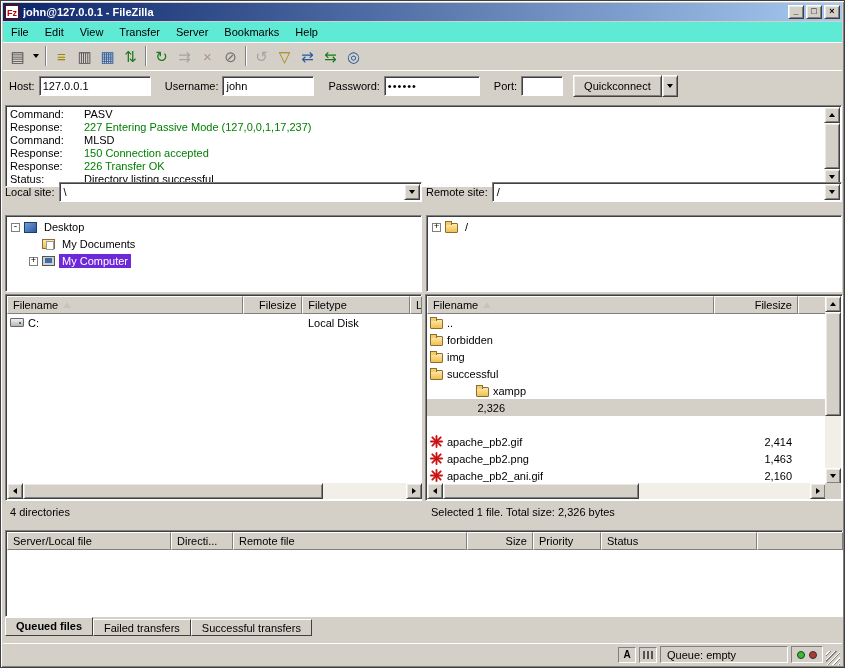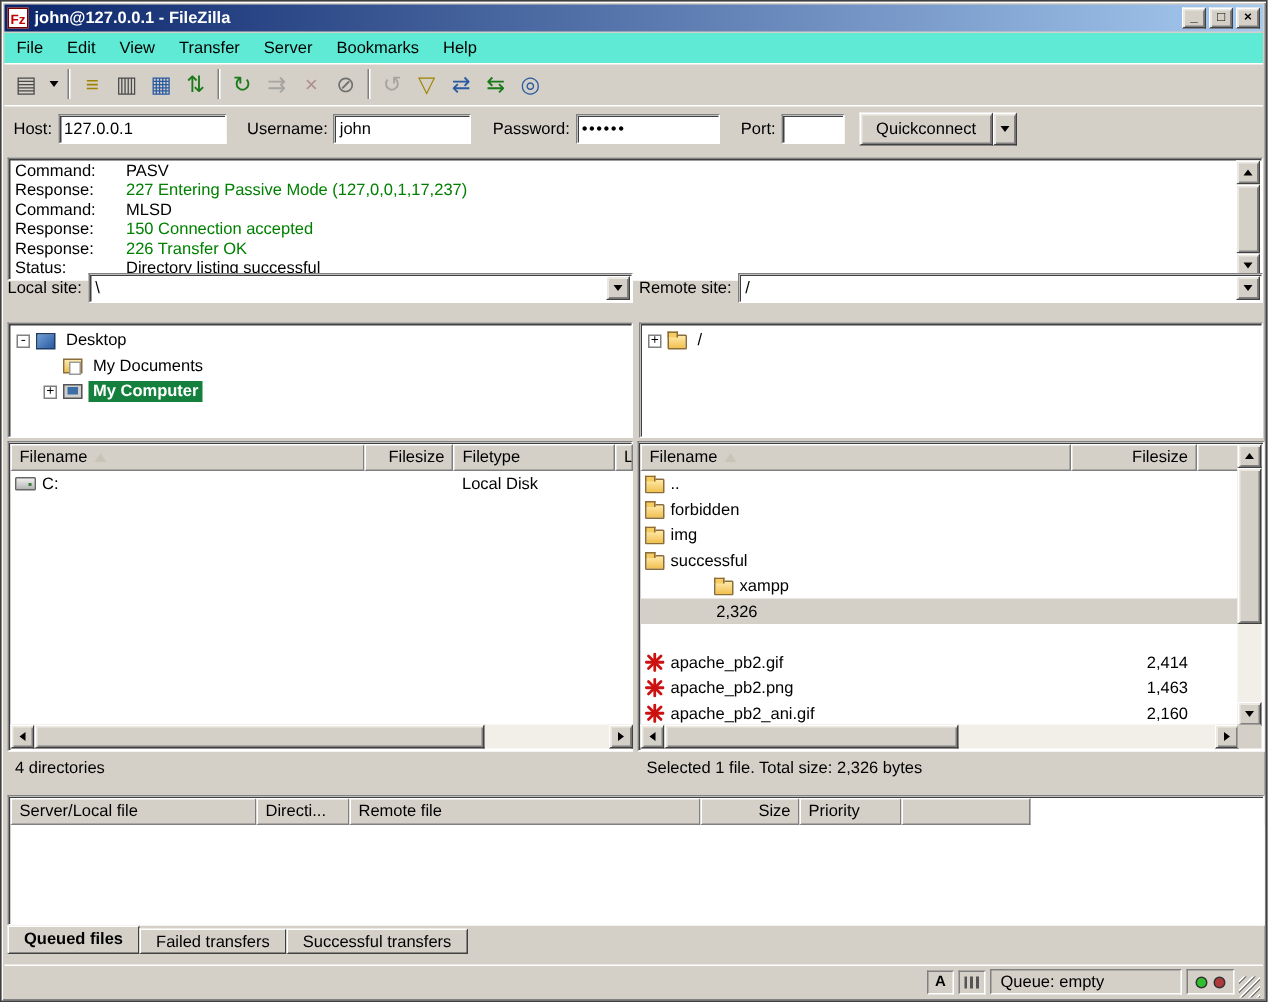--- a/index.html
+++ b/index.html
@@ -82,21 +82,21 @@
     box-shadow: inset 1px 1px 0 #404040; display:flex; align-items:center; position:relative; padding-left:4px; }
   .combo-btn { position:absolute; right:1px; top:1px; width:16px; height:16px; display:flex;
     align-items:center; justify-content:center; }
 
   
   .tree { position:absolute; top:214px; height:77px; overflow:hidden; }
   .tree-row { position:absolute; height:16px; display:flex; align-items:center; left:0; right:0; }
   .expander { width:9px; height:9px; flex:none; background:#fff; border:1px solid #808080;
     font-size:9px; line-height:7px; text-align:center; margin-right:4px; font-family:"Liberation Mono",monospace; }
   .tlabel { padding:1px 3px; white-space:nowrap; }
-  .tlabel.sel { background:#15803d; color:#fff;font-weight:bold; }
+  .tlabel.sel { background:#6d28d9; color:#fff; }
 
   
   .ic { flex:none; margin-right:4px; position:relative; }
   .ic-desktop { width:13px; height:11px; background:linear-gradient(135deg,#6f9fd8,#2a5aa0);
     border:1px solid #1c3d66; }
   .ic-docs { width:13px; height:10px; background:linear-gradient(#ffe9a8,#f0c050); border:1px solid #8a6d3b; }
   .ic-docs::after { content:""; position:absolute; left:3px; top:1px; width:6px; height:7px; background:#fff; border:1px solid #999; }
   .ic-computer { width:13px; height:10px; background:#cfcfcf; border:1px solid #555; }
   .ic-computer::after { content:""; position:absolute; left:2px; top:1px; width:7px; height:5px; background:#3b6ea5; }
   .ic-folder { width:13px; height:10px; background:linear-gradient(#ffe9a8,#f0c050);
@@ -467,20 +467,23 @@
         </span>
       <span class="col" style="width:234px;">
           <span>Remote file</span>
         </span>
       <span class="col right" style="width:66px;">
           <span>Size</span>
         </span>
       <span class="col" style="width:68px;">
           <span>Priority</span>
         </span>
+      <span class="col" style="width:156px;">
+          <span>Status</span>
+        </span>
       <span class="col" style="width:86px;"></span>
     </div>
     <div class="rows" style="width:836px; height:66px;"></div>
   </div>
 
   <div class="tabs">
     <span class="tab active">Queued files</span>
     <span class="tab">Failed transfers</span>
     <span class="tab">Successful transfers</span>
   </div>

